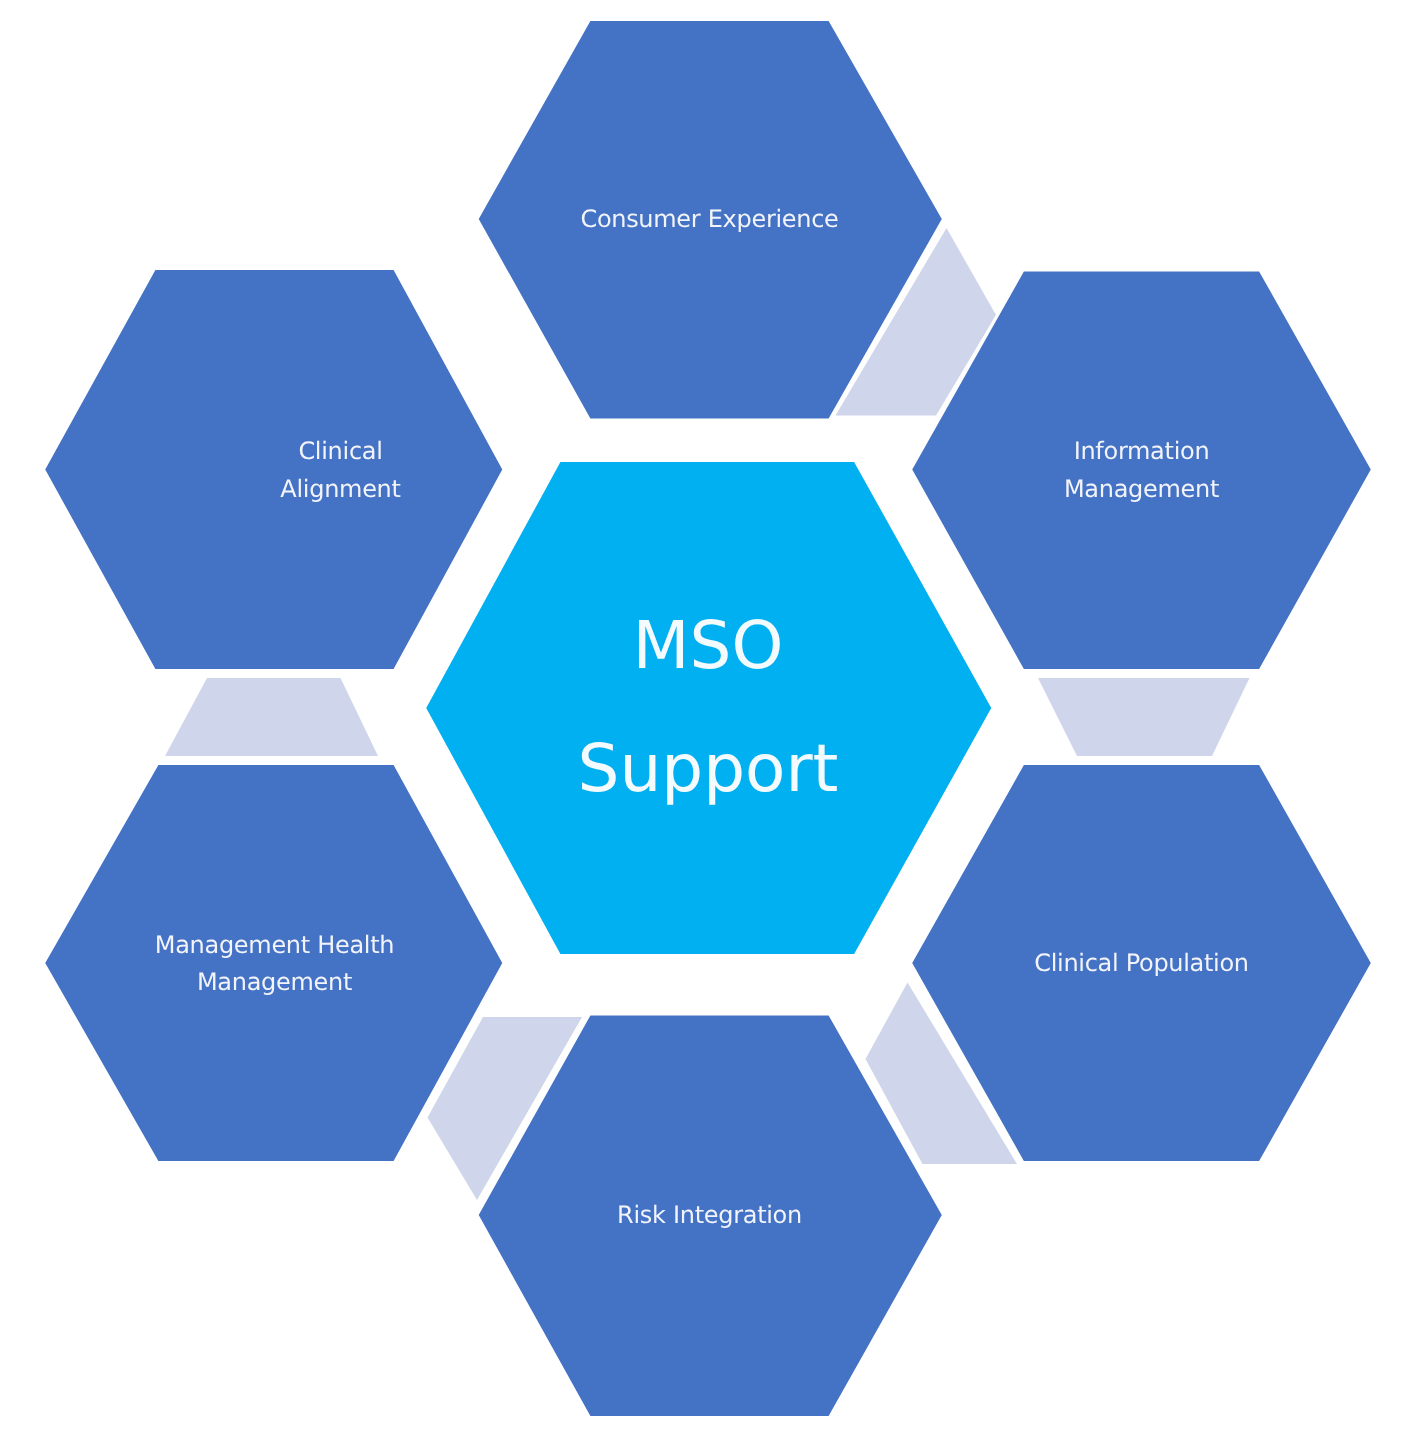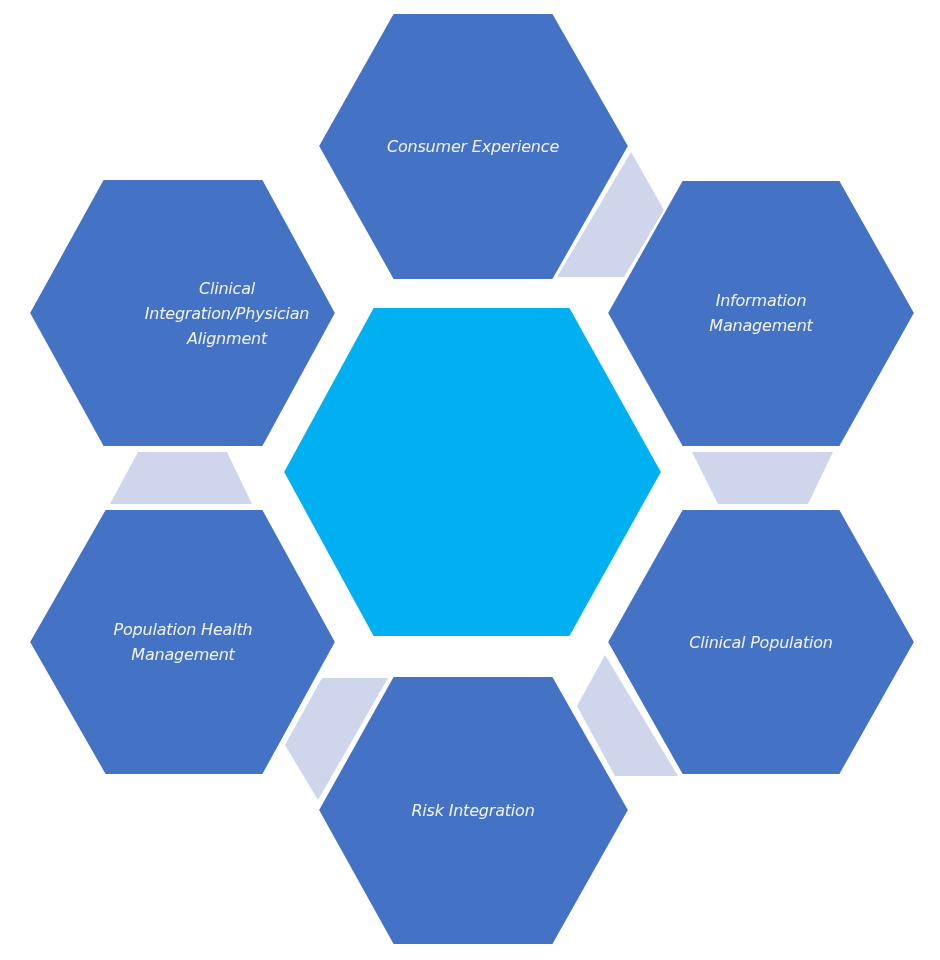--- a/index.html
+++ b/index.html
@@ -13,21 +13,20 @@
       position: relative;
       overflow: hidden;
       font-family: "DejaVu Sans", "Liberation Sans", sans-serif;
     }
     #diagram {
       position: absolute;
       left: 0;
       top: 0;
       width: 940px;
       height: 764px;
-      font-style: italic;
     }
     .hex-shape {
       stroke: #ffffff;
       stroke-width: 2;
     }
     .connector-shape {
       stroke: none;
     }
     .label {
       position: absolute;
@@ -84,23 +83,26 @@
 
   <div class="label" style="left:761px; top:642px;">
     <span class="line">Clinical Population</span>
   </div>
 
   <div class="label" style="left:473px; top:810px;">
     <span class="line">Risk Integration</span>
   </div>
 
   <div class="label" style="left:183px; top:642px;">
-    <span class="line">Population Health</span>
+    <span class="line">Management Health</span>
     <span class="line">Management</span>
   </div>
 
   <div class="label" style="left:183px; top:313px;margin-left:44px;">
     <span class="line">Clinical</span>
-    <span class="line">Integration/Physician</span>
     <span class="line">Alignment</span>
   </div>
 
+  <div class="label center" style="left:472px; top:472px;">
+    <span class="line">MSO</span>
+    <span class="line">Support</span>
+  </div>
 </div>
 
 </body></html>

